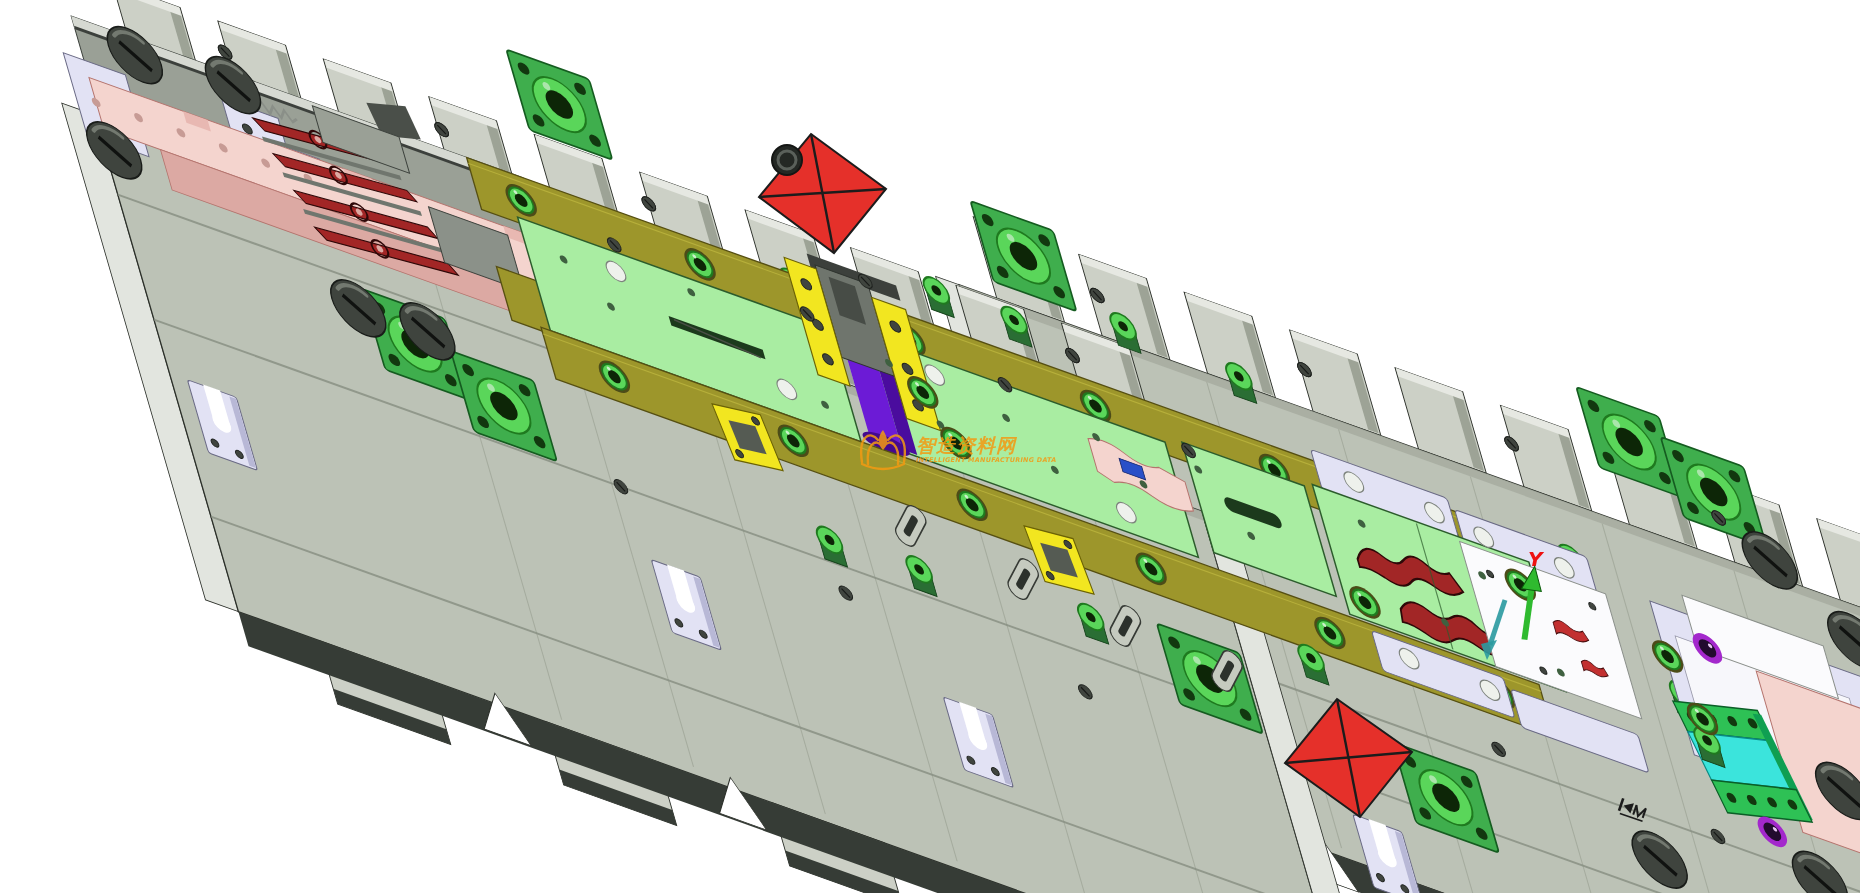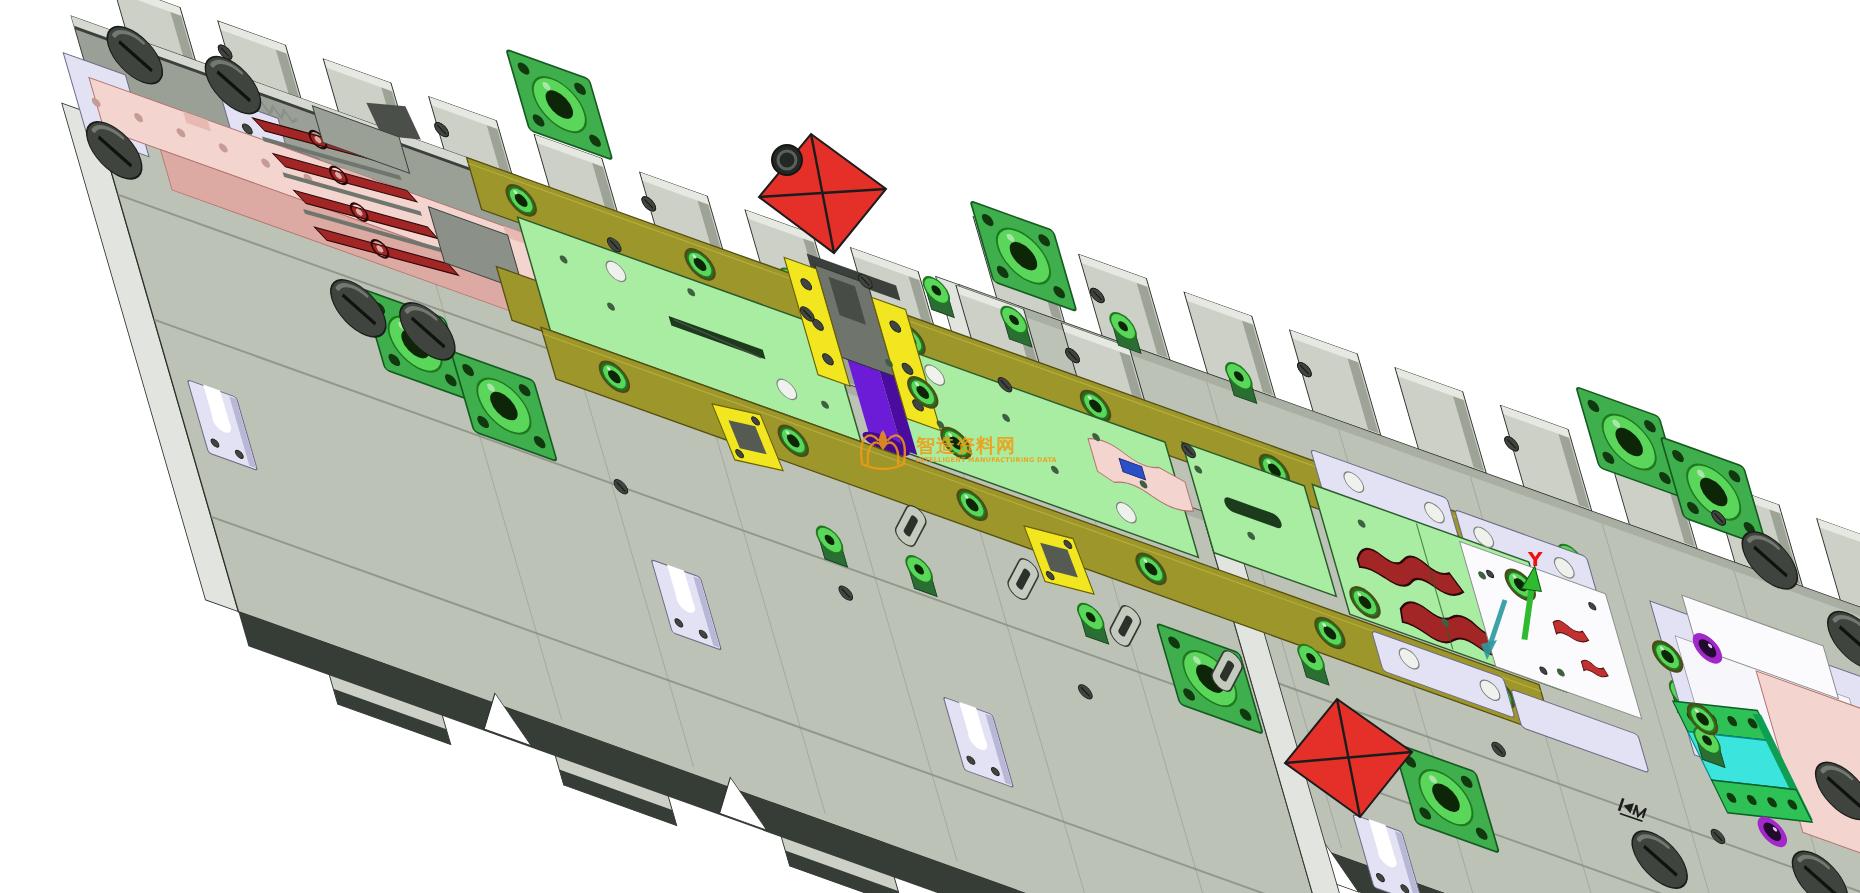--- a/index.html
+++ b/index.html
@@ -1,17 +1,17 @@
 <!DOCTYPE html>
 <html style="--base: #bcc2b6; --baseDark: #a7ada1; --baseSide: #363c36; --baseLight: #e2e5df; --edge: #2c302a; --block: #ccd0c6; --blockSide: #9da396; --blockTop: #e6e8e2; --groove: #868d81; --seam: #a3a99c; --olive: #9d962b; --oliveDark: #564f12; --oliveLight: #bdb63f; --mint: #a9eda2; --mintEdge: #2c5c2c; --lime: #5ad65a; --limeDark: #1f7a1f; --greenDeep: #2a6e34; --flangeGreen: #3fae4d; --flangeDark: #155c20; --yellow: #f2e620; --yellowDark: #6b6205; --redSign: #e5302a; --cavityRed: #a22626; --redDark: #2e0808; --pink: #f4d4ce; --pinkDark: #dca9a3; --pinkDeep: #b4736d; --lavender: #e2e2f4; --lavenderDark: #b8b8d6; --whitePlate: #fbfbfd; --cyan: #3be4dc; --cyanDark: #0a8a84; --cyanGreen: #2ec155; --purple: #6c1bd6; --purpleDark: #4a0c9e; --purpleLight: #9a52f2; --magenta: #a328cc; --blue: #2a50c8; --steel: #9aa096; --screw: #3f443e; --screwLight: #737970; --wm: #F39A12; --axisRed: #EE1111; --axisGreen: #2FBA2F; --axisTeal: #2A9AA0; --ink: #1c1c1c;"><head>
 <meta charset="utf-8">
 <style>
   html,body{margin:0;padding:0;background:#fff;width:1860px;height:893px;overflow:hidden;
     font-family:"DejaVu Sans","Liberation Sans",sans-serif;}
-  #stage{position:relative;width:1860px;height:704px;background:#fff;}
+  #stage{position:relative;width:1860px;height:704px;background:#fff;font-style:italic;}
   svg{position:absolute;left:0;top:0;}
   .slab   {fill:var(--base);stroke:var(--edge);stroke-width:1.6;}
   .slabsh {fill:var(--baseDark);}
   .dark   {fill:var(--baseSide);}
   .endface{fill:var(--baseLight);stroke:var(--edge);stroke-width:1;}
   .block  {fill:var(--block);stroke:var(--edge);stroke-width:1.1;}
   .blockside{fill:var(--blockSide);}
   .blocktop {fill:var(--blockTop);}
   .groove {stroke:var(--groove);stroke-width:2.4;opacity:.8;fill:none;}
   .seam   {stroke:var(--seam);stroke-width:1.3;opacity:.9;}

